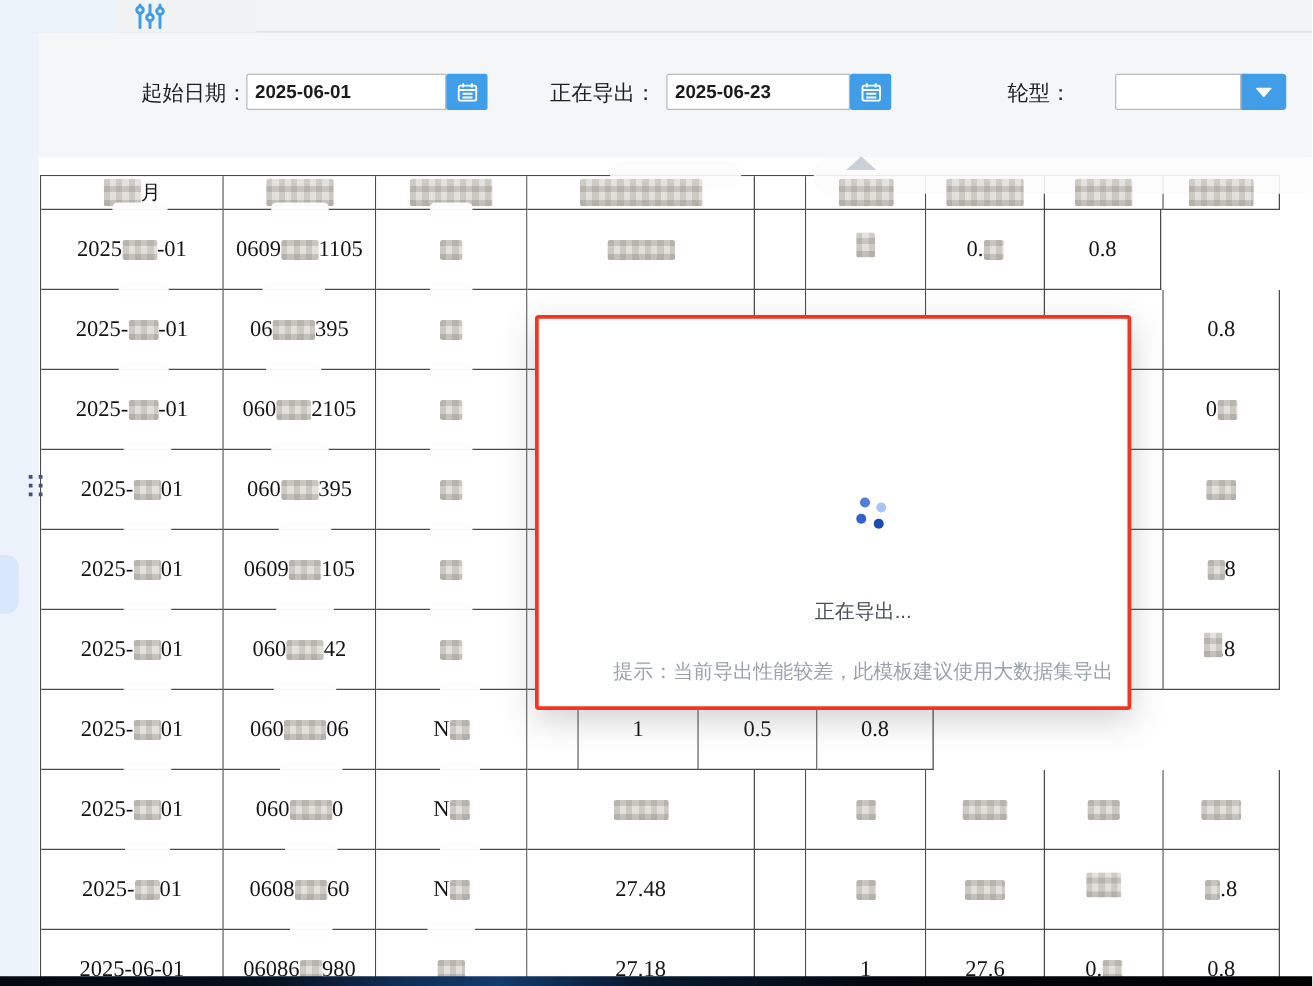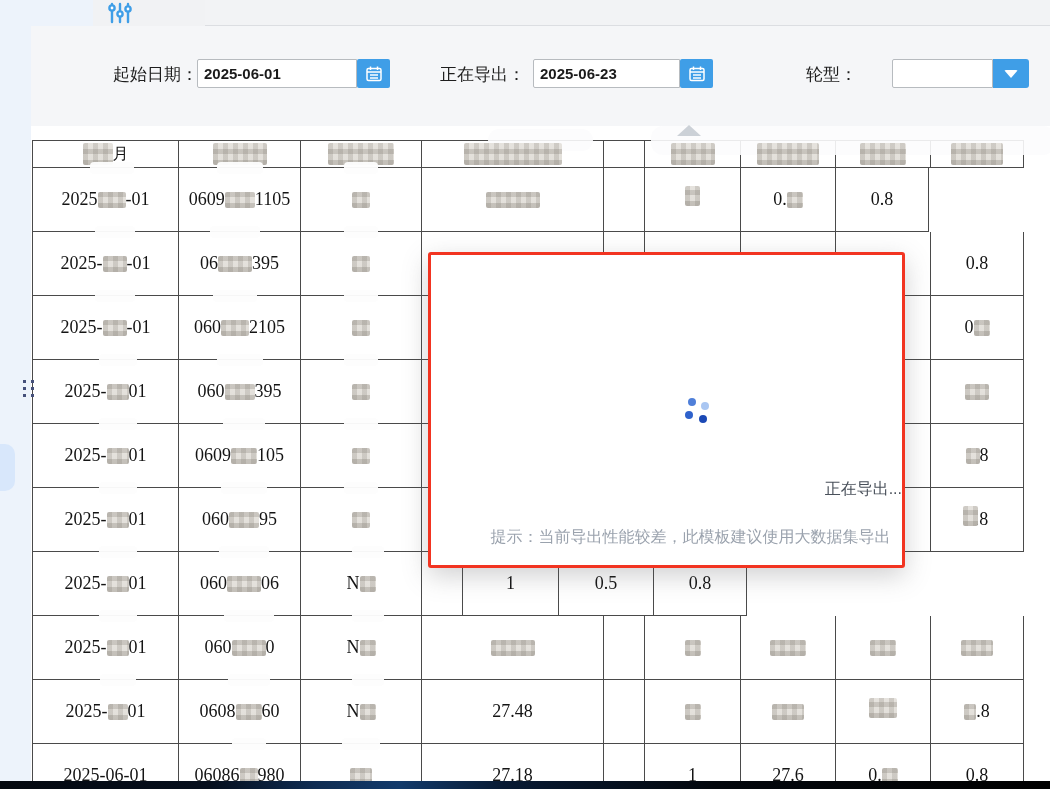--- a/index.html
+++ b/index.html
@@ -65,21 +65,21 @@
   .chevron-up { position:absolute; left:644px; top:-16px; width:0; height:0; z-index:6;
     border-left:12px solid transparent; border-right:12px solid transparent;
     border-bottom:11px solid #ccd1d7; }
 
   
   .modal { position:absolute; left:428px; top:252px; width:477px; height:316px; background:#fff;
     border:3px solid #f23421; border-radius:3px; z-index:10;
     box-shadow:0 8px 26px rgba(90,90,95,.28); }
   .spinner { position:absolute; left:248px; top:142px; width:34px; height:34px; }
   .spinner i { position:absolute; width:8px; height:8px; border-radius:50%; }
-  .loading-text { position:absolute; left:0; top:224px; width:100%; padding-left:48px; text-align:right;
+  .loading-text { position:absolute; left:0; top:224px; width:100%; padding-left:48px; text-align:center;
     font-size:16px; color:#49505a; }
   .hint-text { position:absolute; left:0; top:272px; width:100%; padding-left:48px; text-align:center;
     font-size:16px; color:#9aa2ad; }
 
   
   .drag-dots { position:absolute; left:23px; top:380px; width:14px; height:20px; z-index:3; cursor:grab;
     display:grid; grid-template-columns:3px 3px; grid-template-rows:3px 3px 3px; gap:4px 5px; }
   .drag-dots b { background:#45507a; }
   .side-handle { position:absolute; left:0; top:444px; width:15px; height:47px; background:#d8e7fb;
     border-radius:0 10px 10px 0; z-index:3; cursor:pointer; }
@@ -305,21 +305,21 @@
       </div>
       <div class="tr tbody">
         <div class="td" style="width: 146px;">
           <span class="seg-t">2025-</span>
           <span class="mosaic bm" style="width: 22px;"></span>
           <span class="seg-t">01</span>
         </div>
         <div class="td" style="width: 122px;">
           <span class="seg-t">060</span>
           <span class="mosaic bm" style="width: 30px;"></span>
-          <span class="seg-t">95</span>
+          <span class="seg-t">42</span>
         </div>
         <div class="td" style="width: 121px;">
           <span class="mosaic bm" style="width: 18px;"></span>
         </div>
         <div class="td" style="width: 182px;"></div>
         <div class="td" style="width: 41px;"></div>
         <div class="td" style="width: 96px;"></div>
         <div class="td" style="width: 95px;"></div>
         <div class="td" style="width: 95px;"></div>
         <div class="td" style="width: 93px;">

